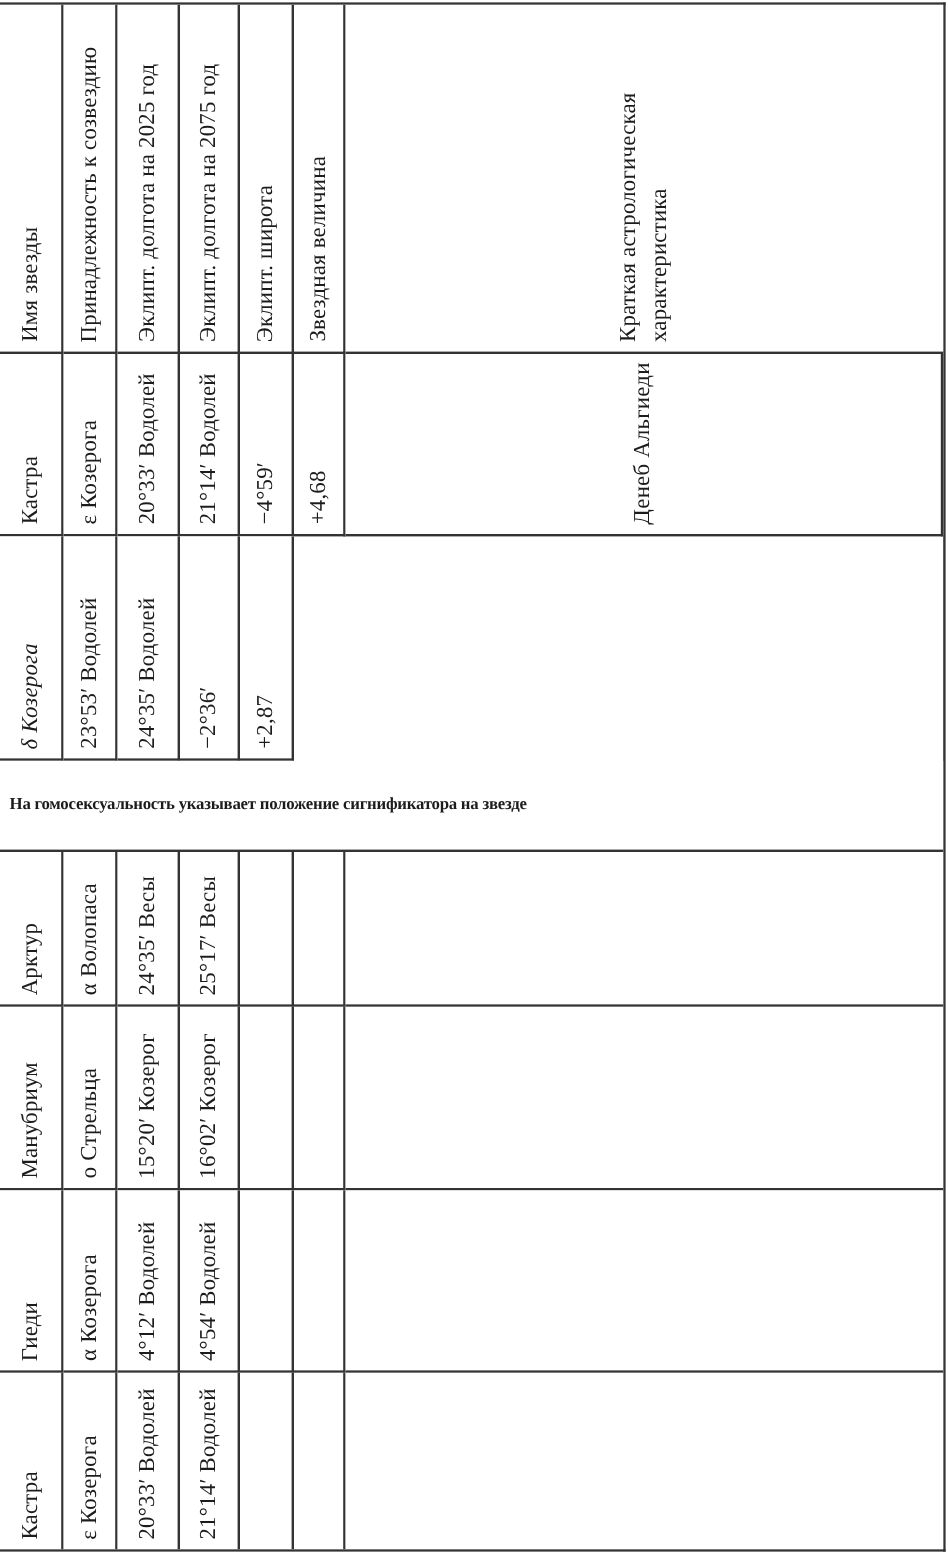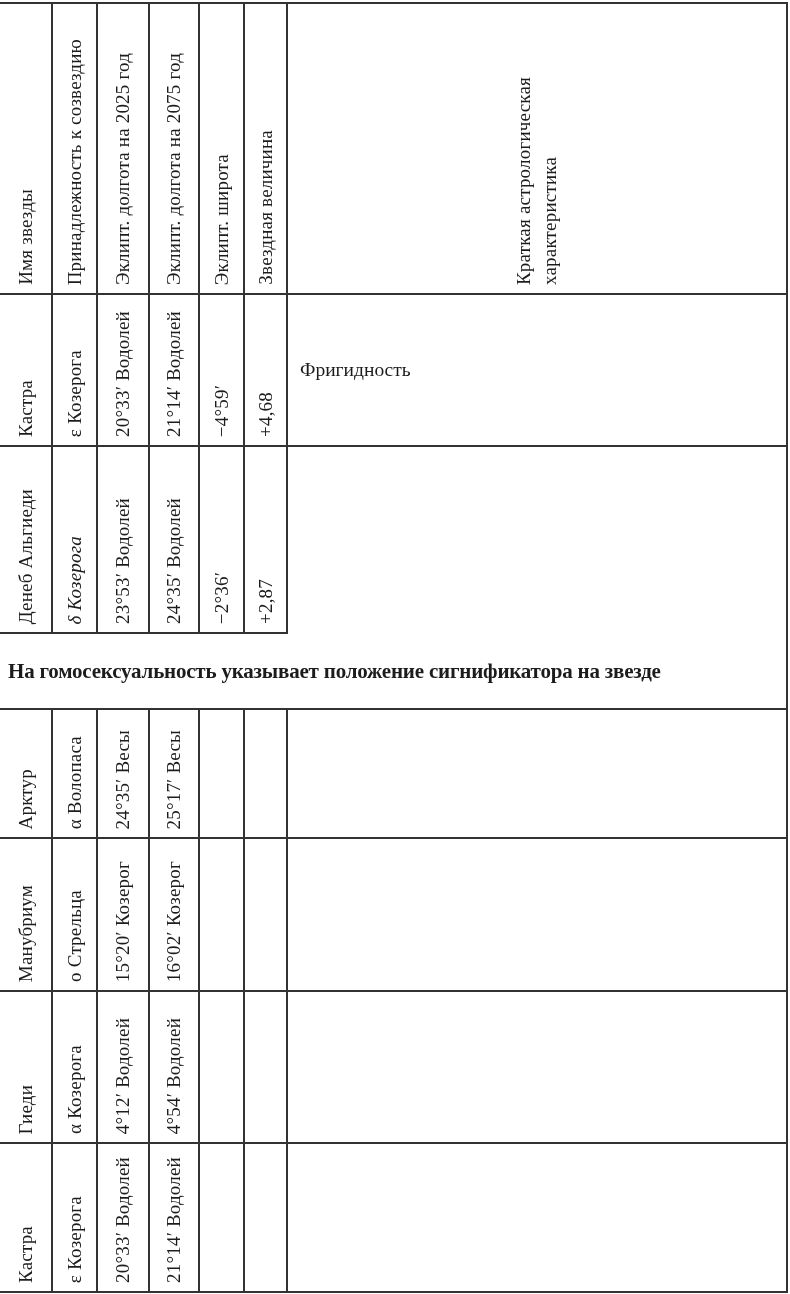--- a/index.html
+++ b/index.html
@@ -64,21 +64,21 @@
 
   
   .note {
     grid-column: 1 / -1;
     border-right: none;
     border-bottom: 2px solid #333;
     display: flex;
     align-items: center;
     padding-left: 8px;
     font-weight: bold;
-    font-size: 21px;
+    font-size: 14px;
     letter-spacing: -0.2px;
   }
 </style>
 </head>
 <body>
 
 <div class="page">
   <div class="tbl">
 
     <div class="cell vcell">
@@ -115,21 +115,20 @@
       </div>
     <div class="cell vcell">
         <span class="vt">21°14′ Водолей</span>
       </div>
     <div class="cell vcell">
         <span class="vt">−4°59′</span>
       </div>
     <div class="cell vcell">
         <span class="vt">+4,68</span>
       </div>
-    <div class="cell hcell c7">Фригидность</div>
 
     <div class="cell vcell">
         <span class="vt">Денеб Альгиеди</span>
       </div>
     <div class="cell vcell">
         <span class="vt it">δ Козерога</span>
       </div>
     <div class="cell vcell">
         <span class="vt">23°53′ Водолей</span>
       </div>

